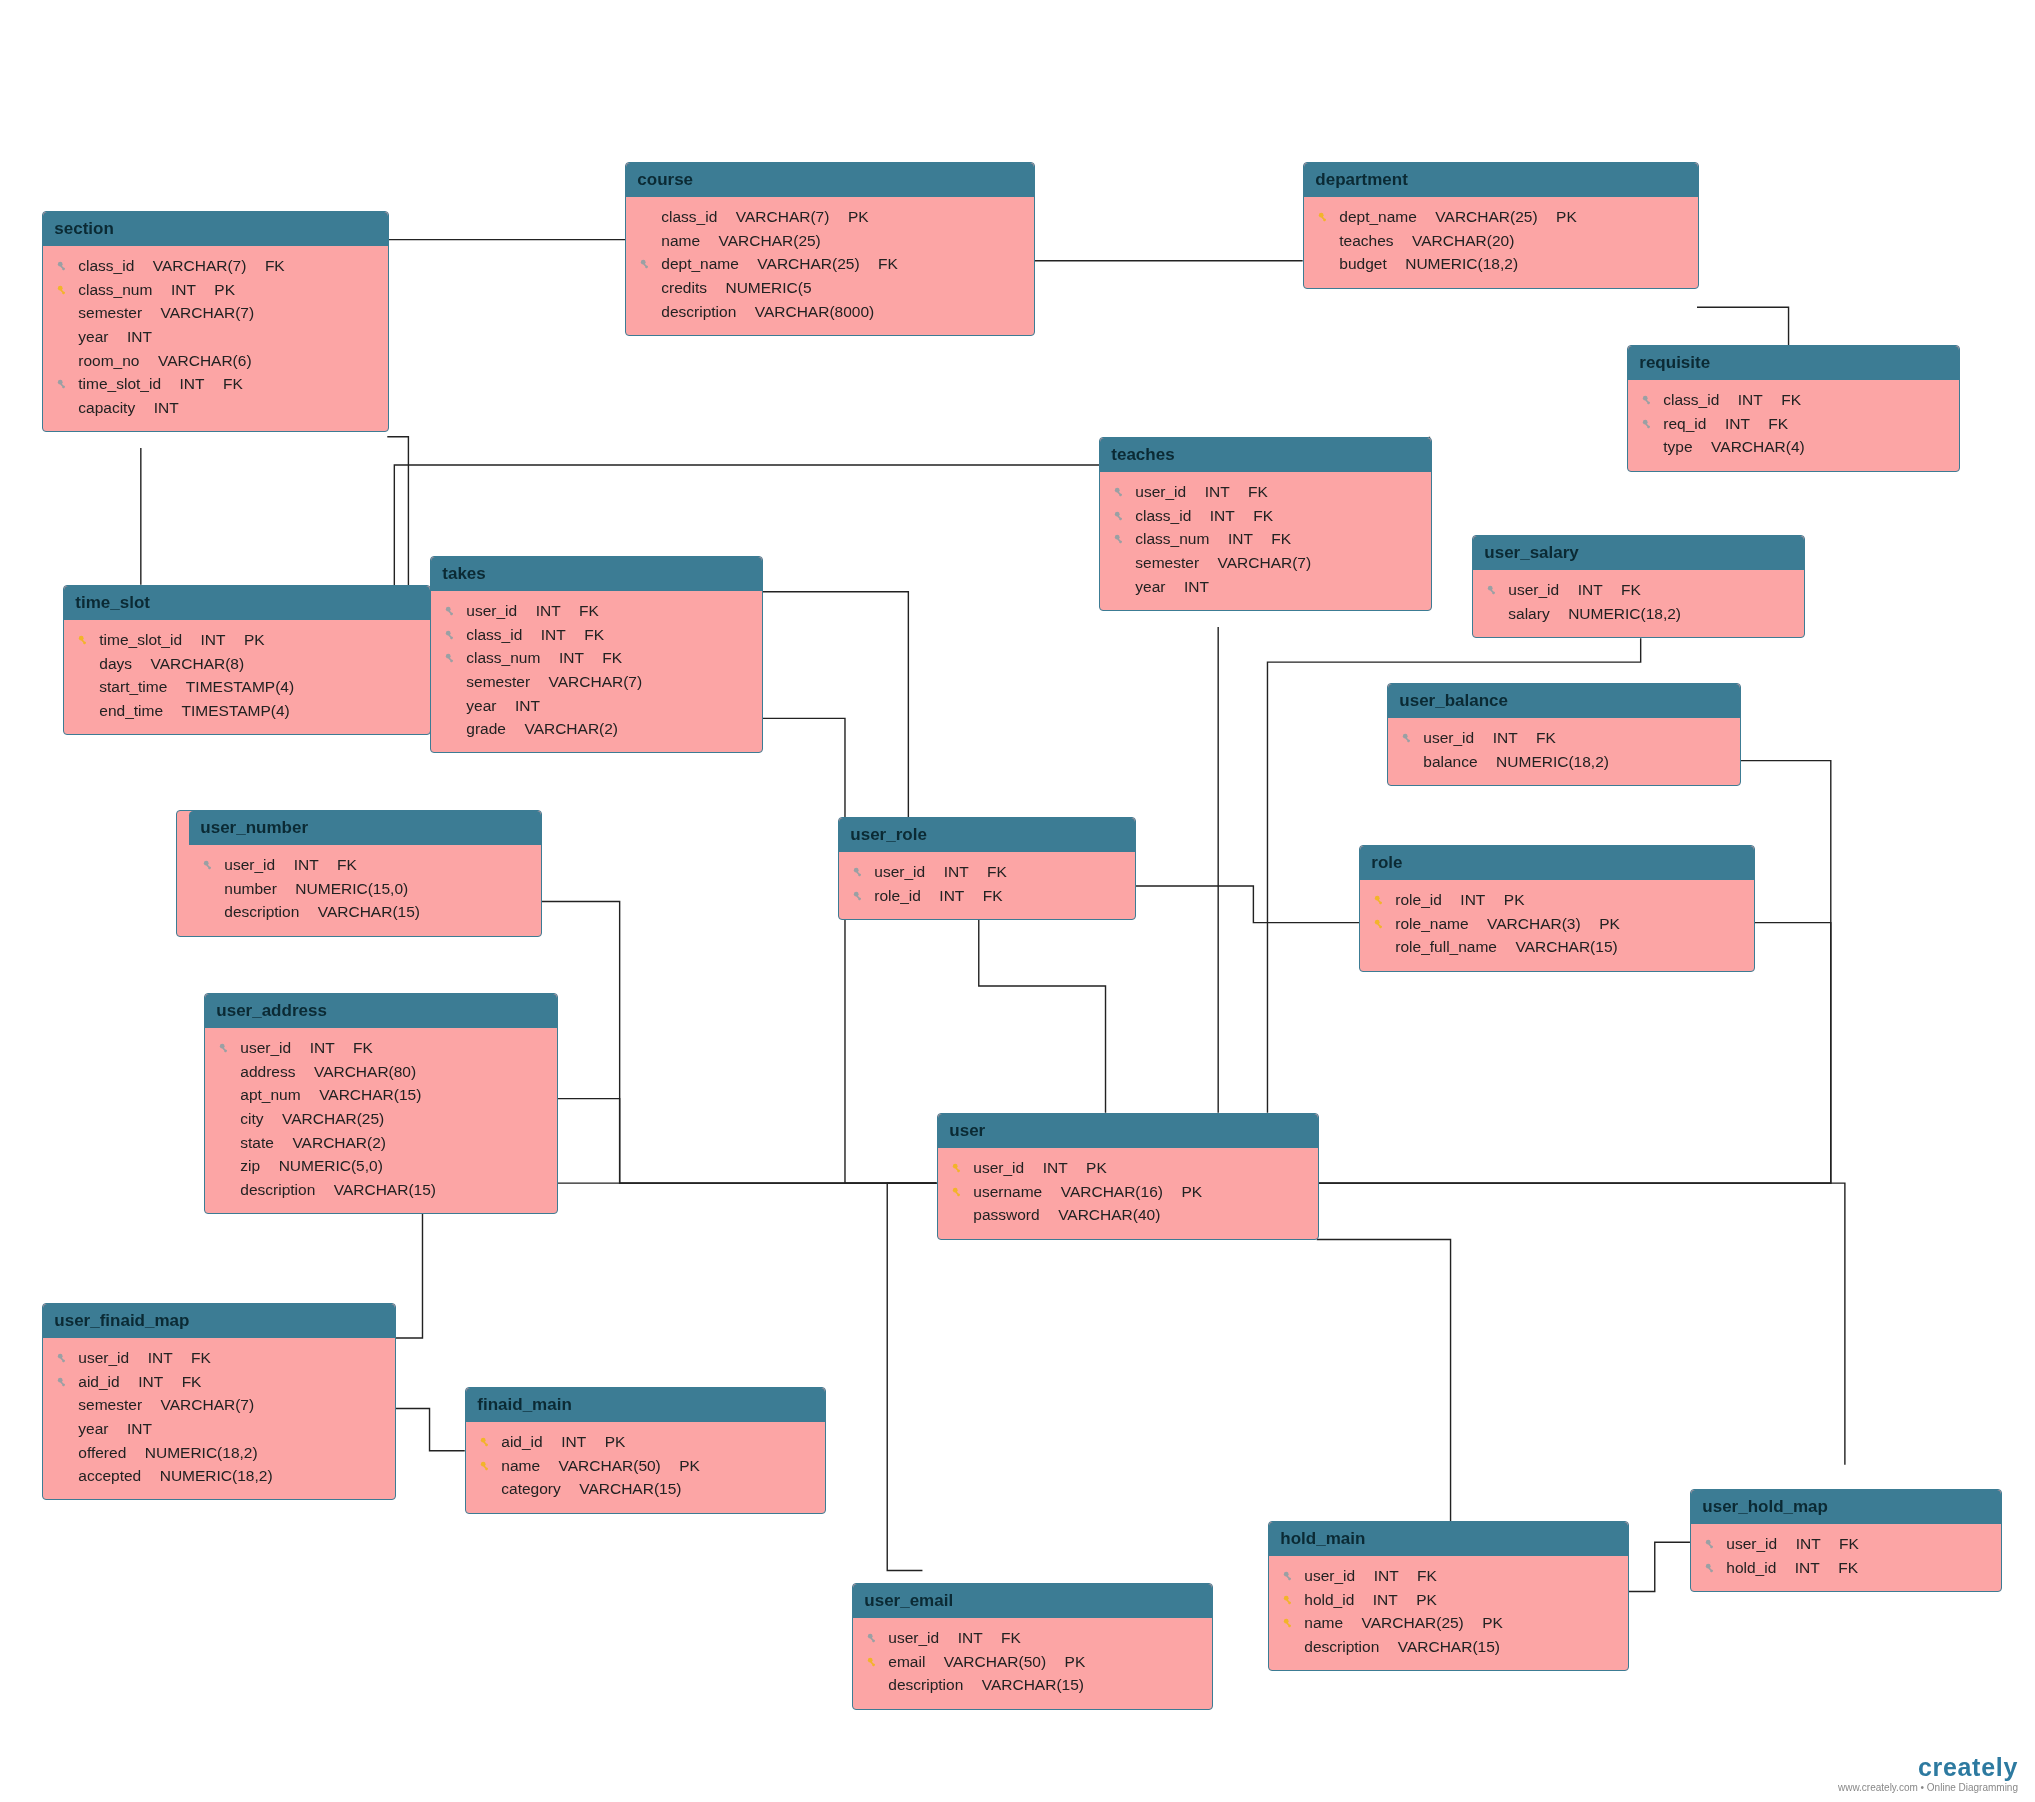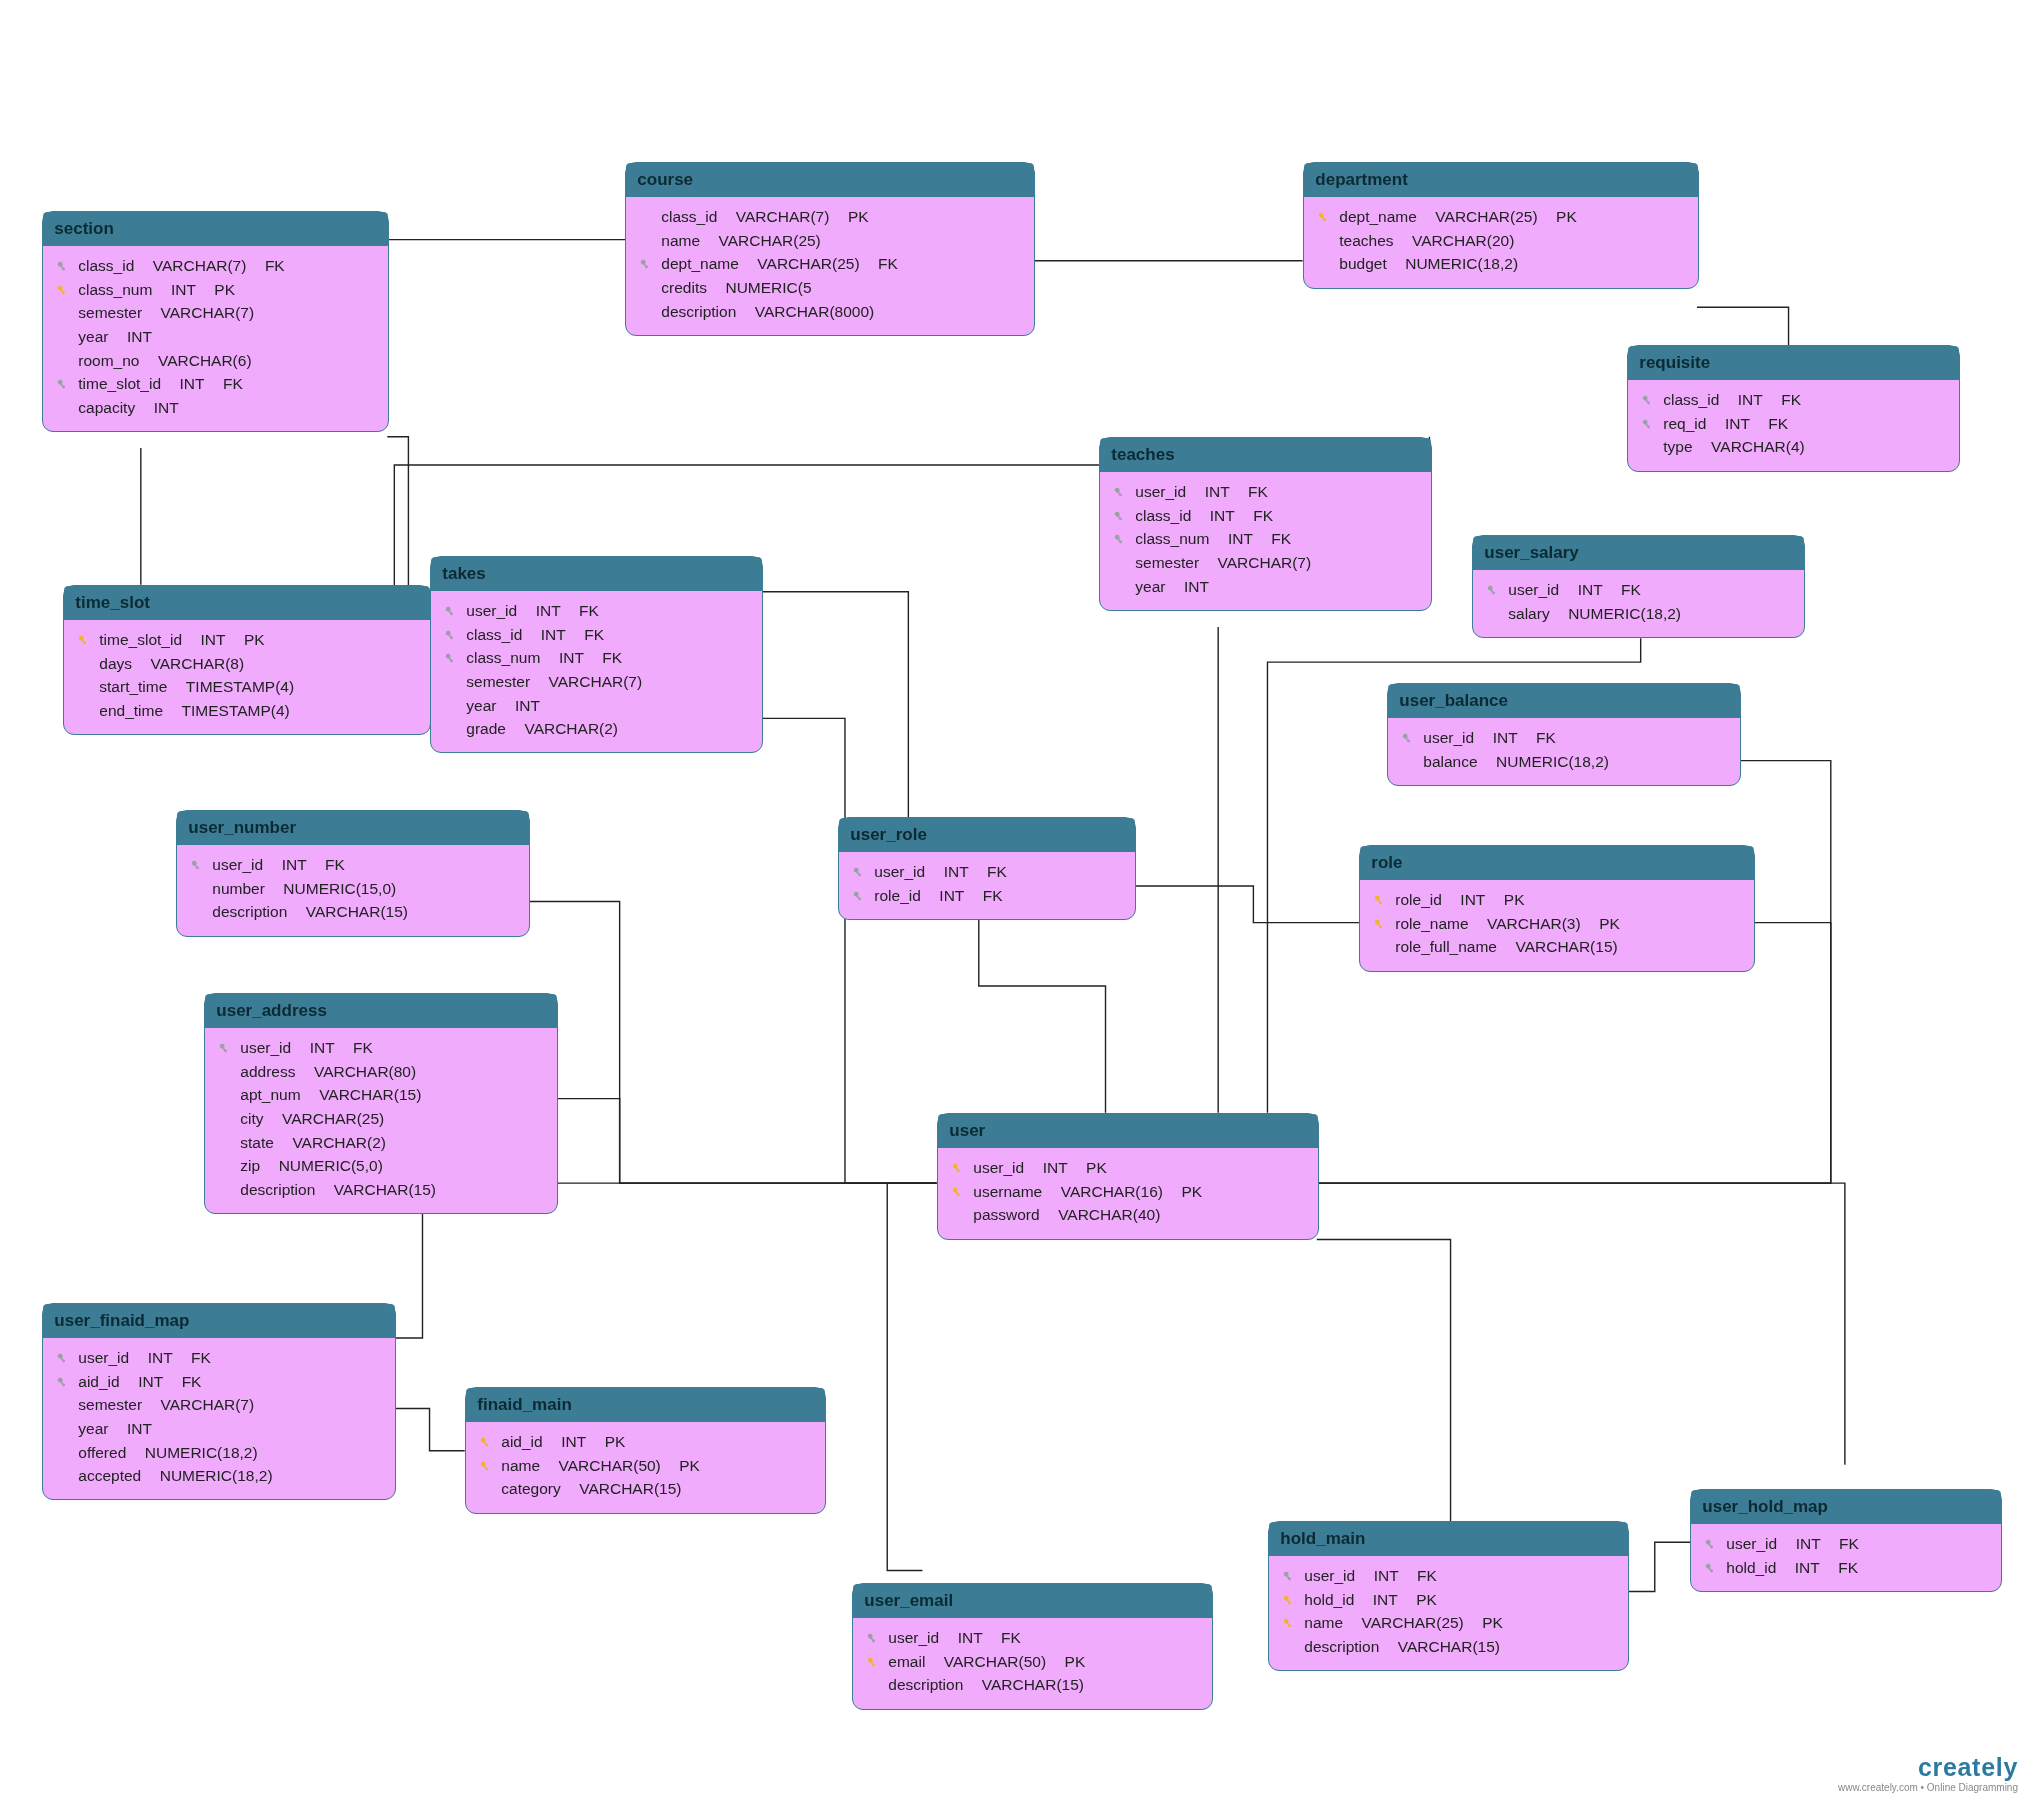--- a/index.html
+++ b/index.html
@@ -1,19 +1,19 @@
 <!DOCTYPE html>
 <html style="font-size:11.3px"><head>
 <meta charset="utf-8">
 <style>
   html,body{margin:0;padding:0;background:#fff;font-family:Arial,Helvetica,sans-serif}
   .canvas{position:relative;width:2035px;height:1803px;transform-origin:top left}
   .title{position:absolute;left:0;right:0;top:28px;text-align:center;font-size:42px;font-weight:700;color:#222}
   .title span{border-bottom:2.8px solid #222;padding:0 4.2px 4.2px}
-  .table{position:absolute;border:1.4px solid #3c7c94;border-radius:11px;background:#f0abfc;box-shadow:0 0 0 0 rgba(0,0,0,0)}
+  .table{position:absolute;border:1.4px solid #3c7c94;border-radius:4px;background:#fca5a5;box-shadow:0 0 0 0 rgba(0,0,0,0)}
   .thead{background:#3c7c94;padding:7px 11.3px;border-top-left-radius:4.2px;border-top-right-radius:4.2px}
   .thead span{font-size:17px;font-weight:700;color:#0b2a34}
   .rows{padding:8.5px 11.3px 11.3px}
   .row{display:flex;align-items:center;gap:8.5px;padding:2.8px 0;white-space:nowrap}
   .key{width:15.5px;height:15.5px;display:inline-flex;align-items:center;justify-content:center}
   .key svg{width:12.7px;height:12.7px}
   .cell{font-size:15.5px;color:#222}
   .c-name{min-width:0}
   .c-type{margin-left:10px}
   .c-flag{margin-left:10px}
@@ -443,21 +443,21 @@
       <span class="cell c-flag">FK</span>
     </div>
         <div class="row">
       <span class="key"></span>
       <span class="cell c-name">balance</span>
       <span class="cell c-type">NUMERIC(18,2)</span>
 
     </div>
       </div>
     </div>
-    <div class="table" style="left: 176px; top: 810px; width: 352px;">
+    <div class="table" style="left: 176px; top: 810px; width: 352px; padding-left: 12px;">
       <div class="thead"><span>user_number</span></div>
       <div class="rows">
         <div class="row">
       <span class="key">
             <svg viewBox="0 0 24 24">
               <g fill="#9aa0a4">
                 <circle cx="8" cy="8" r="4.5"></circle>
                 <rect x="10" y="10" width="10" height="3" transform="rotate(45 10 10)"></rect>
                 <rect x="15" y="14" width="3" height="5" transform="rotate(45 15 14)"></rect>
               </g>

